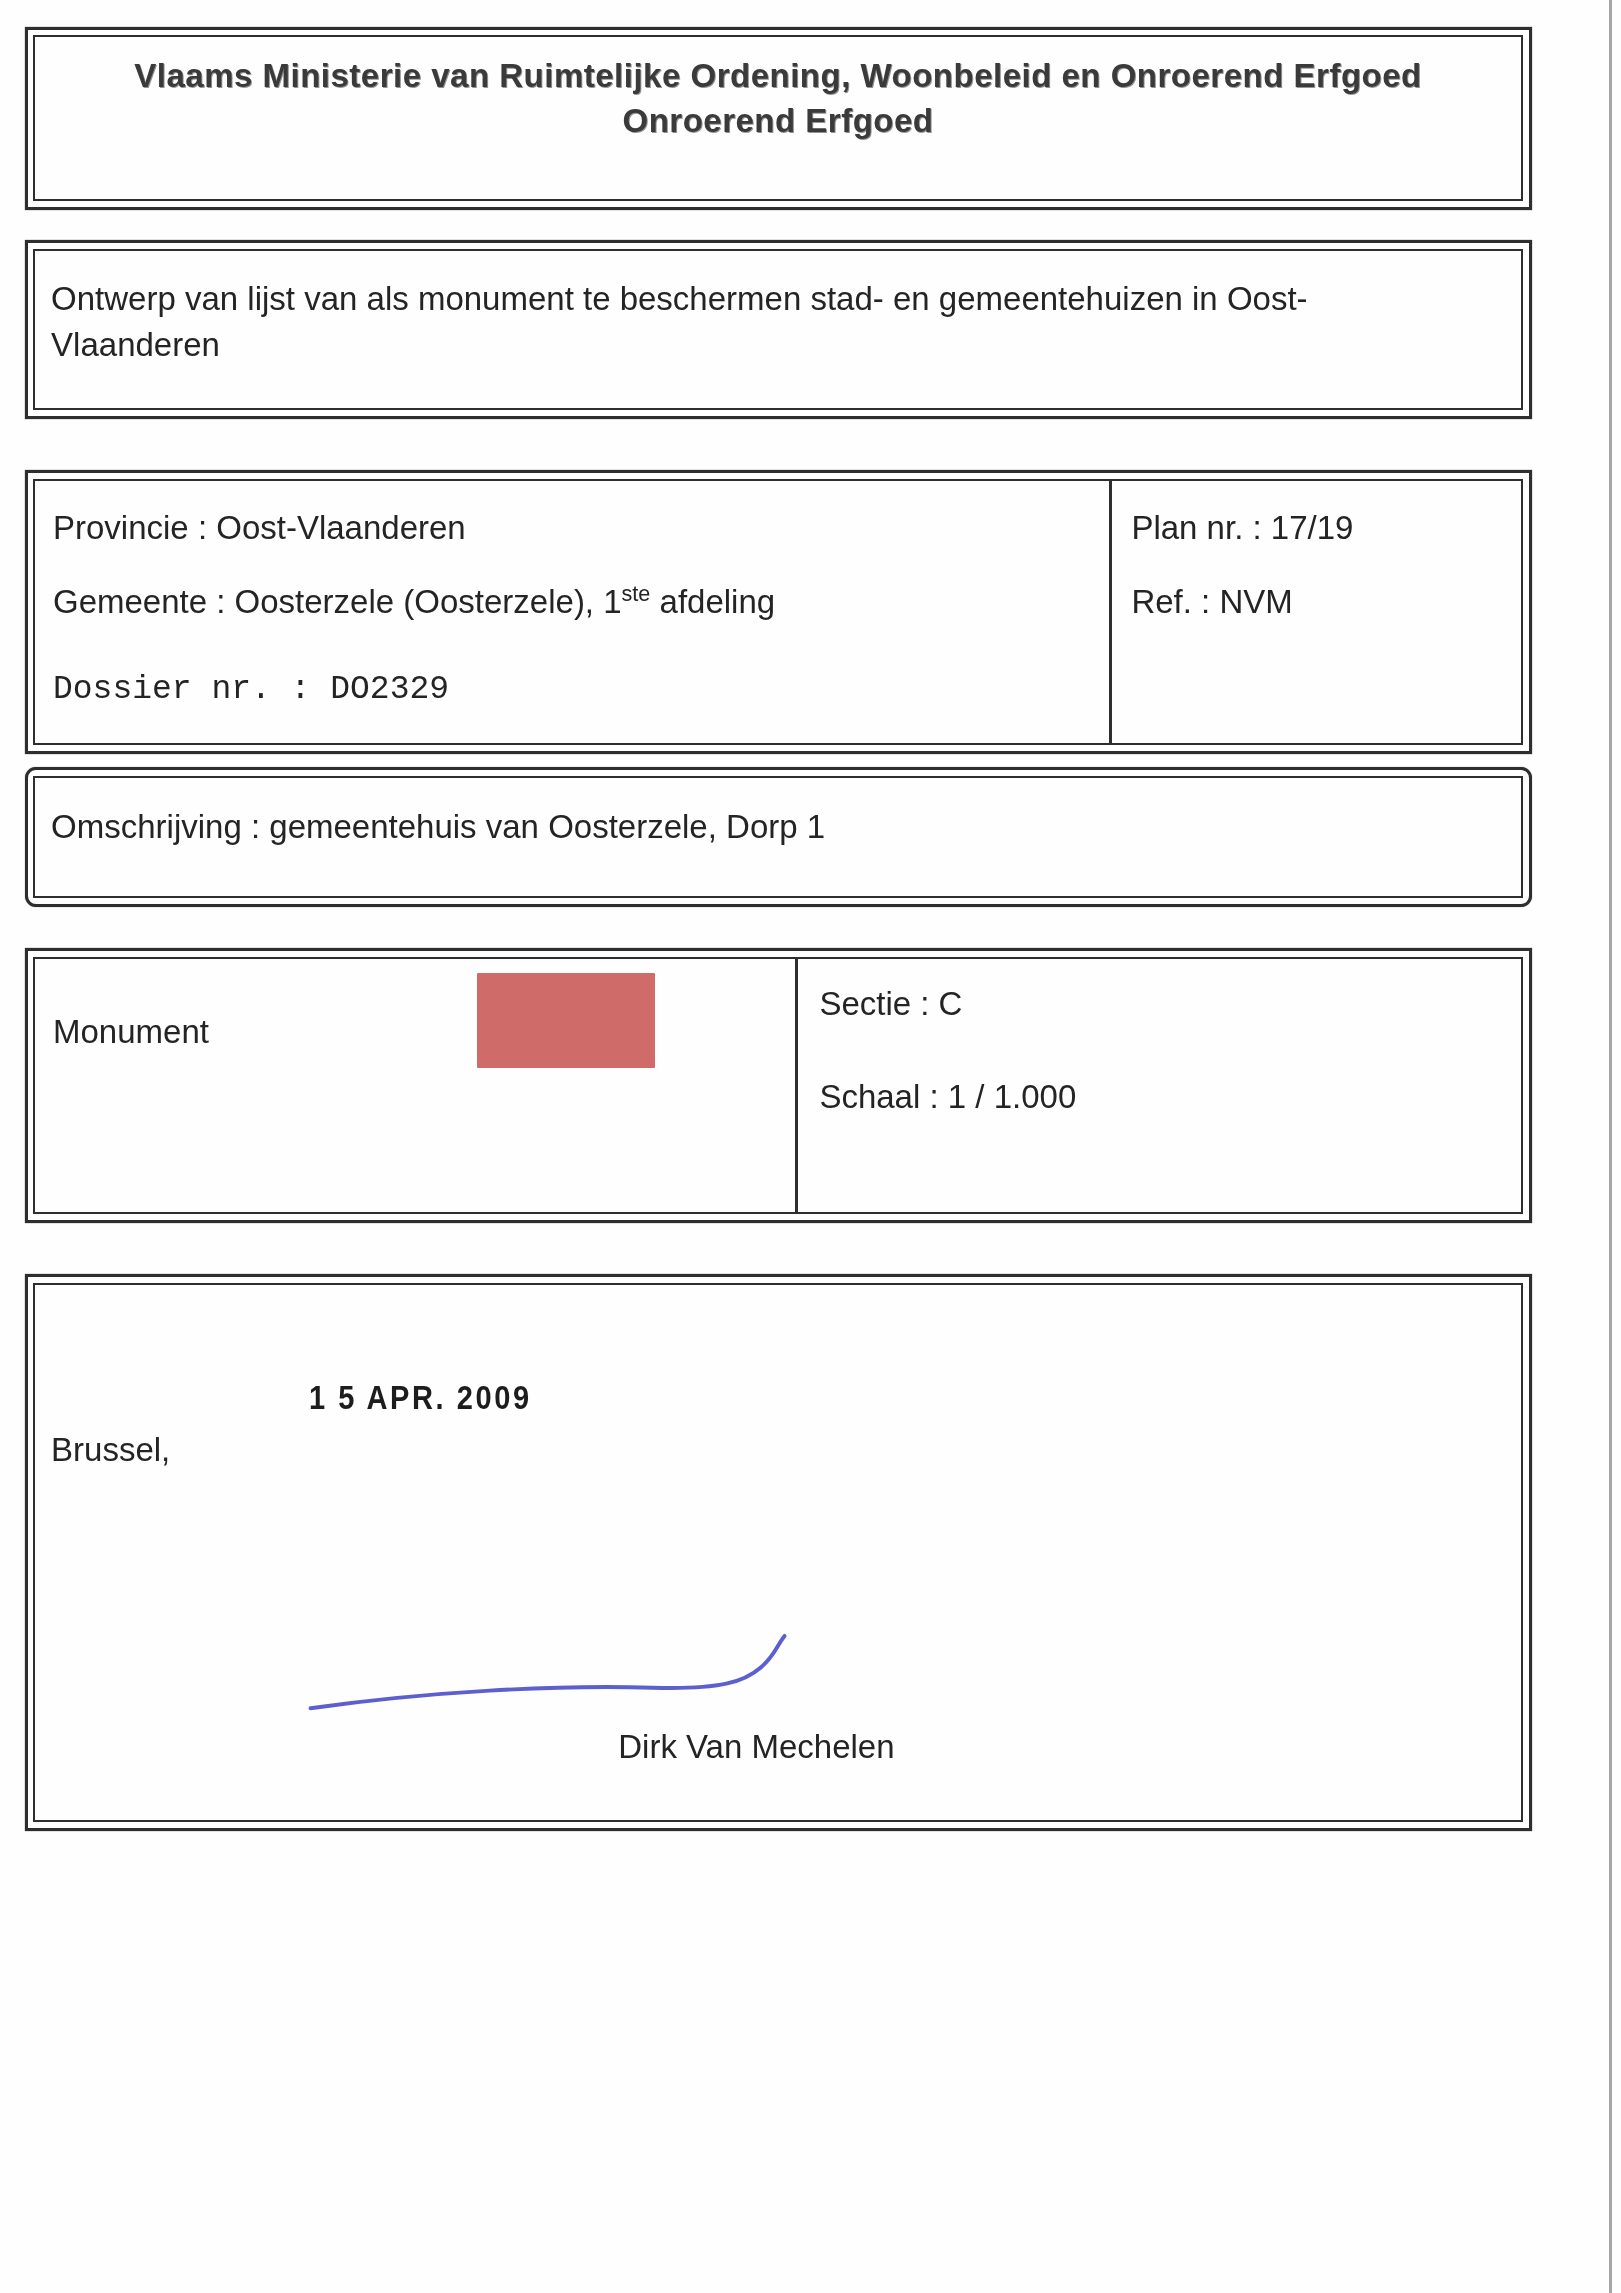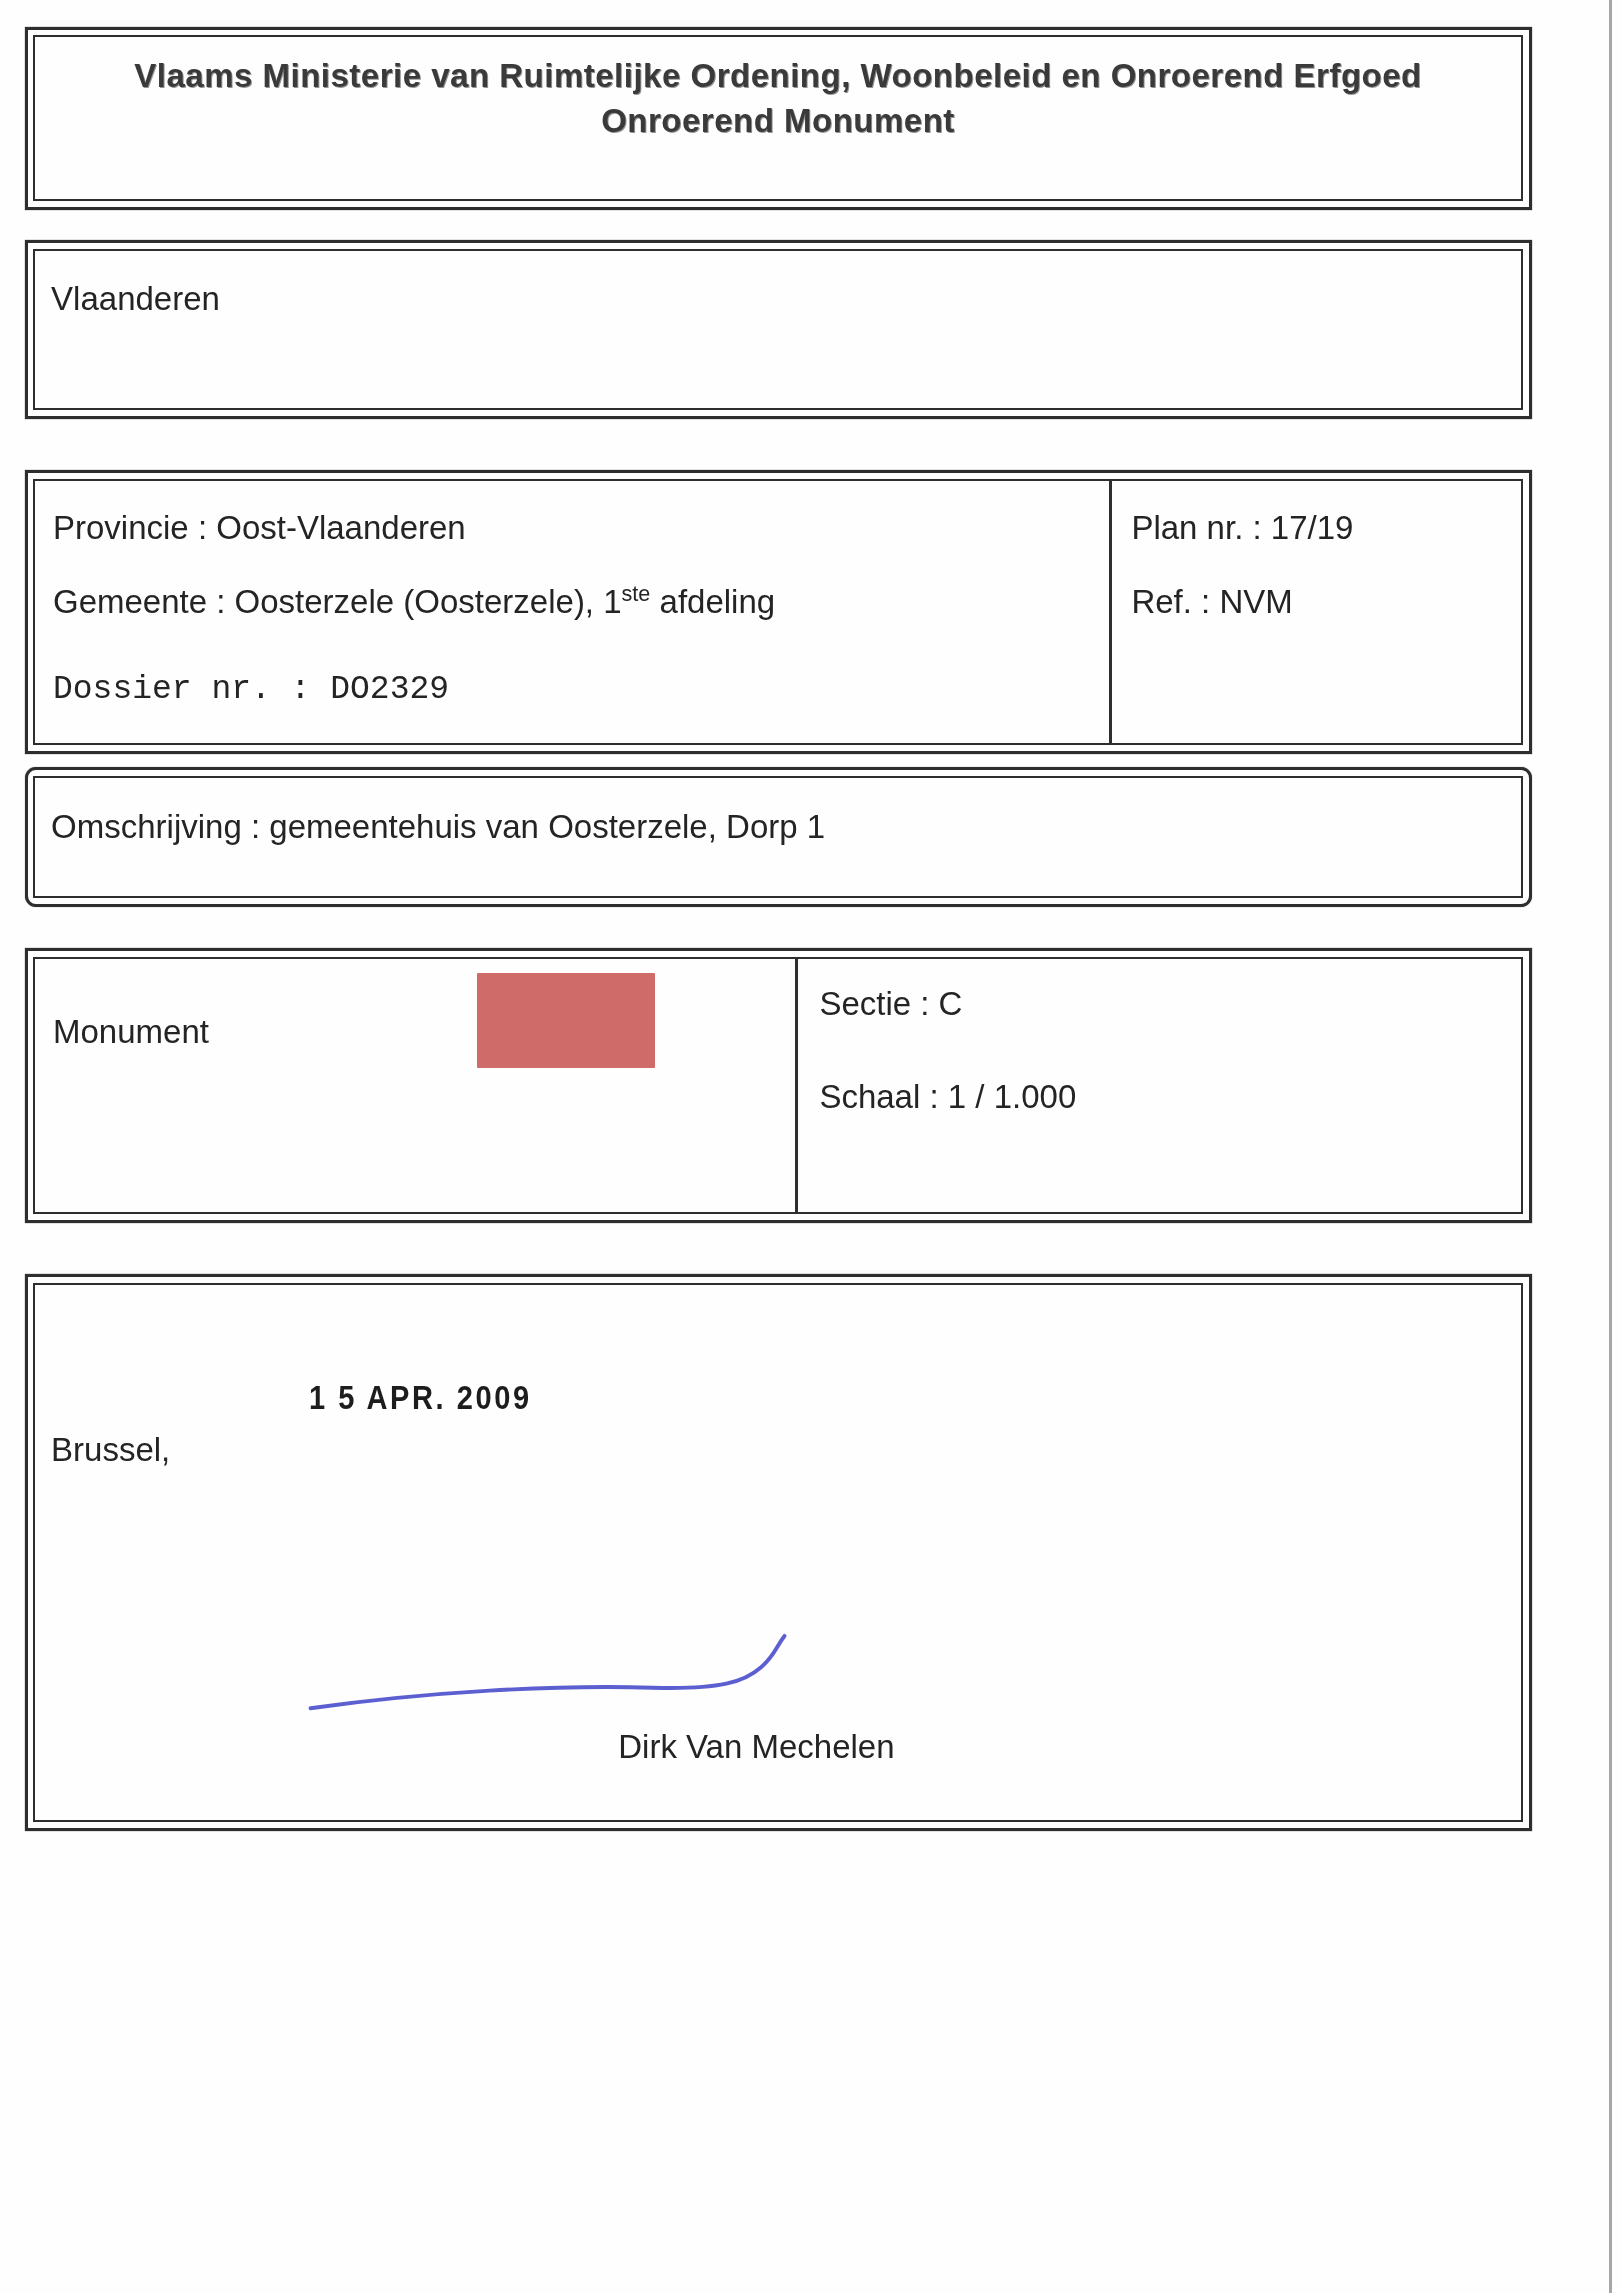--- a/index.html
+++ b/index.html
@@ -95,28 +95,29 @@
 </style>
 </head>
 <body>
 
 <div class="page">
 
   <div class="dbox box-header">
     <div class="inner">
       <div class="hdr-lines">
         <div>Vlaams Ministerie van Ruimtelijke Ordening, Woonbeleid en Onroerend Erfgoed</div>
-        <div>Onroerend Monument</div>
+        <div>Onroerend Erfgoed</div>
       </div>
     </div>
   </div>
 
   <div class="dbox box-subject">
     <div class="inner">
       <div class="t subject-text">
+        <div>Ontwerp van lijst van als monument te beschermen stad- en gemeentehuizen in Oost-</div>
         <div>Vlaanderen</div>
       </div>
     </div>
   </div>
 
   <div class="dbox box-info">
     <div class="inner">
       <div class="info-divider"></div>
       <div class="t" style="left:17.6px; top:25.5px;">Provincie : Oost-Vlaanderen</div>
       <div class="t" style="left:17.6px; top:99px;"><span>Gemeente : Oosterzele (Oosterzele), 1</span><sup>ste</sup><span> afdeling</span></div>

